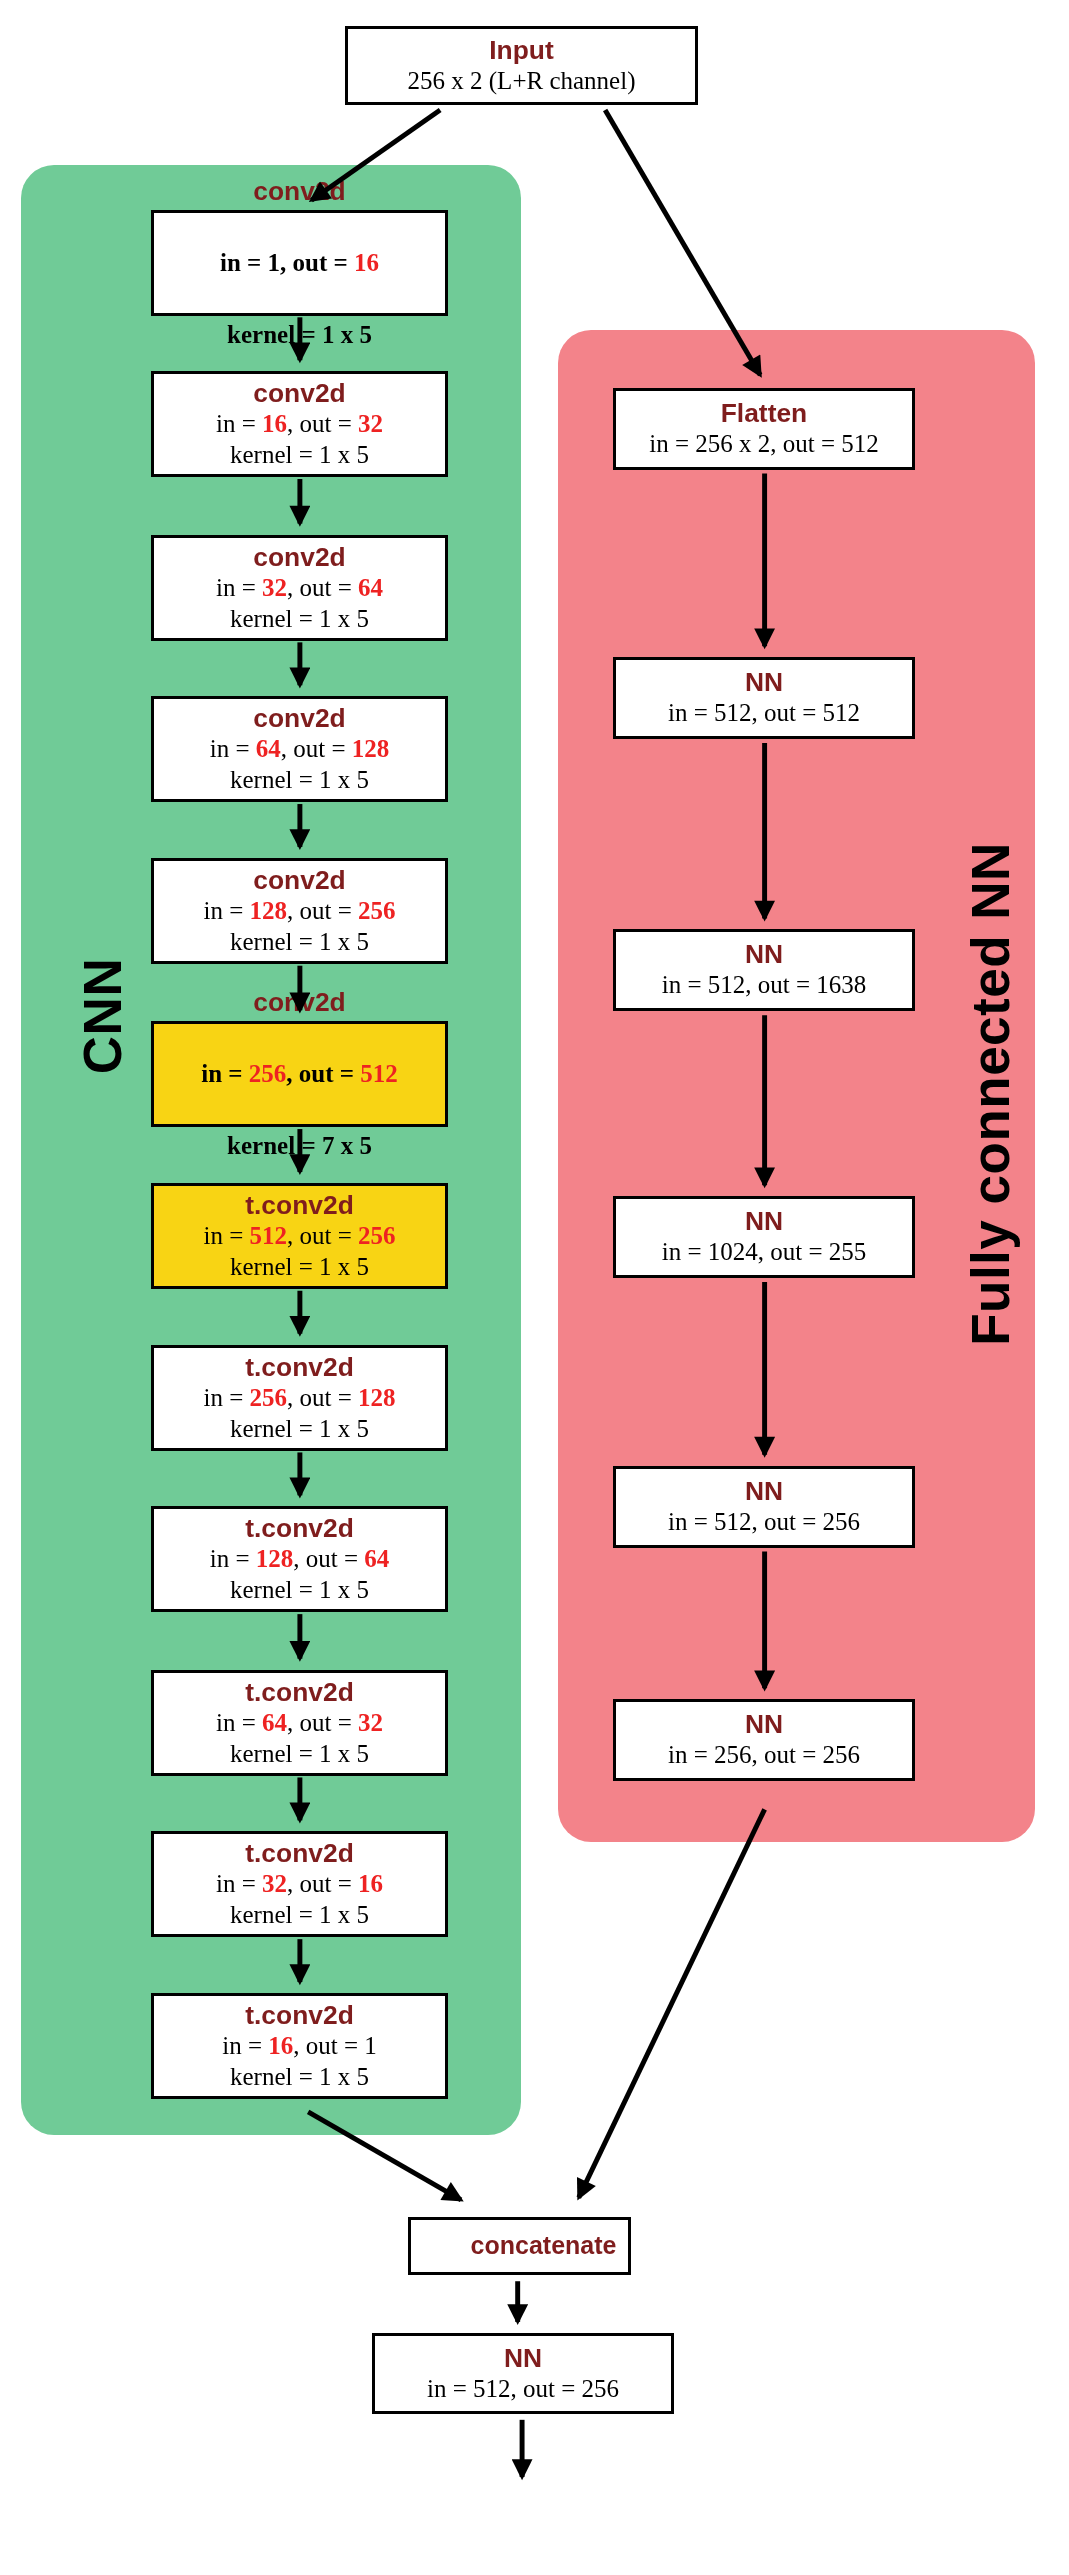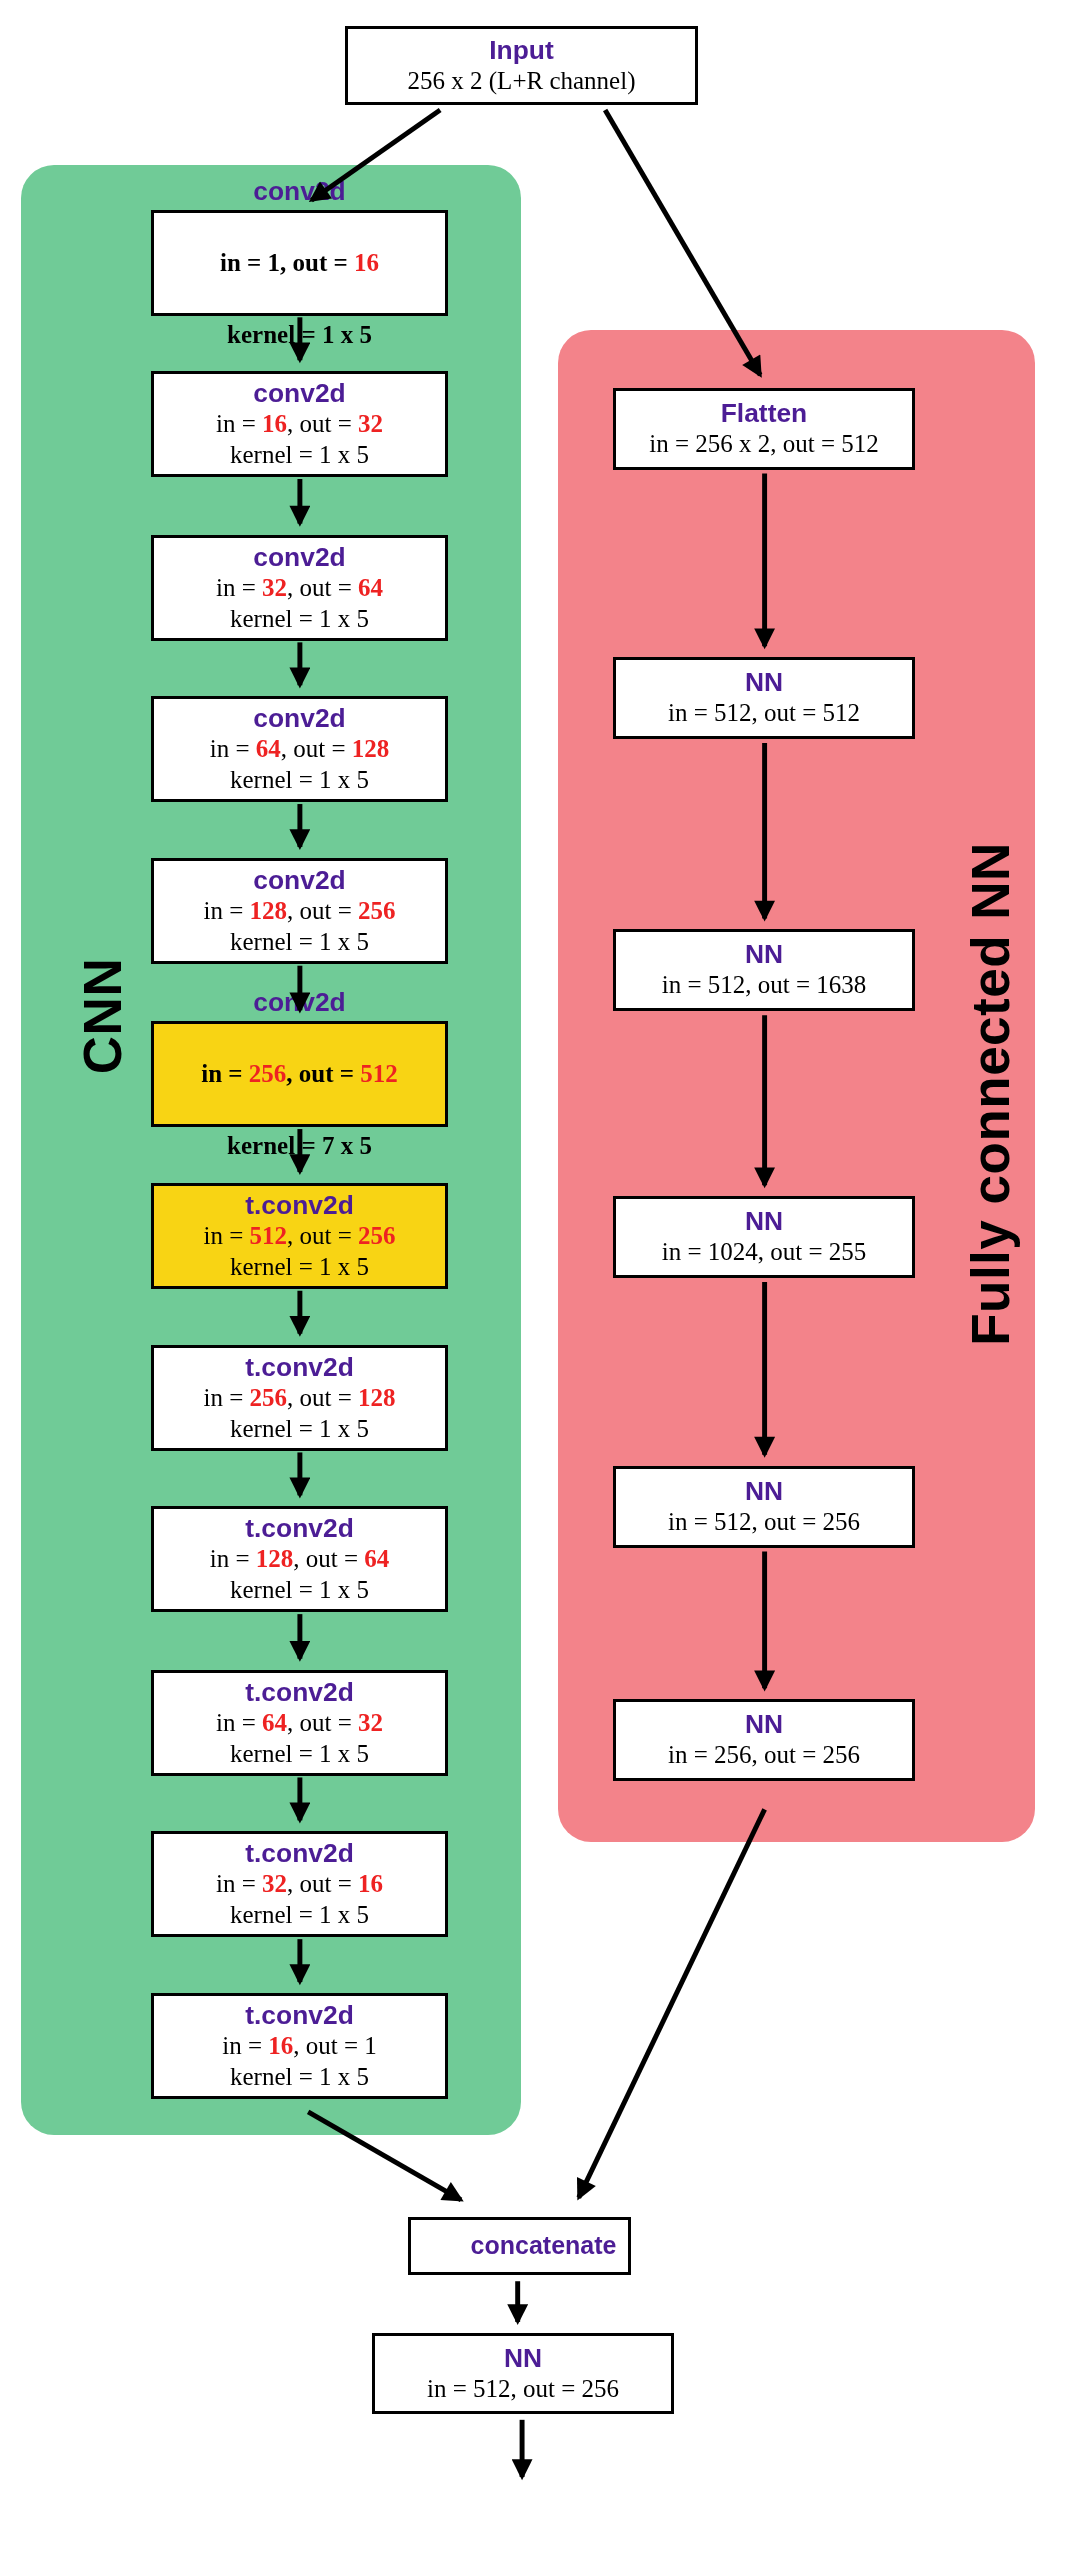--- a/index.html
+++ b/index.html
@@ -6,21 +6,21 @@
   .canvas{position:relative;width:1070px;height:2576px;background:#fff;
           font-family:"Liberation Sans",sans-serif;overflow:hidden;}
   .panel{position:absolute;border-radius:33px;}
   .panel-green{left:21px;top:165px;width:500px;height:1970px;background:var(--green);}
   .panel-pink{left:558px;top:330px;width:477px;height:1512px;background:var(--pink);}
   .rot-label{position:absolute;font-weight:bold;font-size:53px;color:#000;
              transform:translate(-50%,-50%) rotate(-90deg);white-space:nowrap;letter-spacing:0.5px;}
   .node{position:absolute;background:#fff;border:3.8px solid #000;box-sizing:border-box;
         display:flex;flex-direction:column;align-items:center;justify-content:center;
         text-align:center;}
-  .node .title{font-size:26.4px;font-weight:bold;line-height:1.18;color:#4c1d95;}
+  .node .title{font-size:26.4px;font-weight:bold;line-height:1.18;color:#7f1d1d;}
   .node .body{font-size:25px;line-height:1.22;color:#000;font-family:Liberation Serif, serif;}
   .bold-body .body{font-weight:bold;margin-top:41px;}
   .conv{left:151px;width:297px;height:106px;justify-content:center;}
   .fc{left:613px;width:302px;height:82px;}
   .highlight{background:var(--yellow);}
   .red{color:var(--red);font-weight:bold;}
   .b{font-weight:bold;}
   .arrows{position:absolute;left:0;top:0;pointer-events:none;}
   .arrows line{stroke:#000;stroke-width:9;}
 </style>

